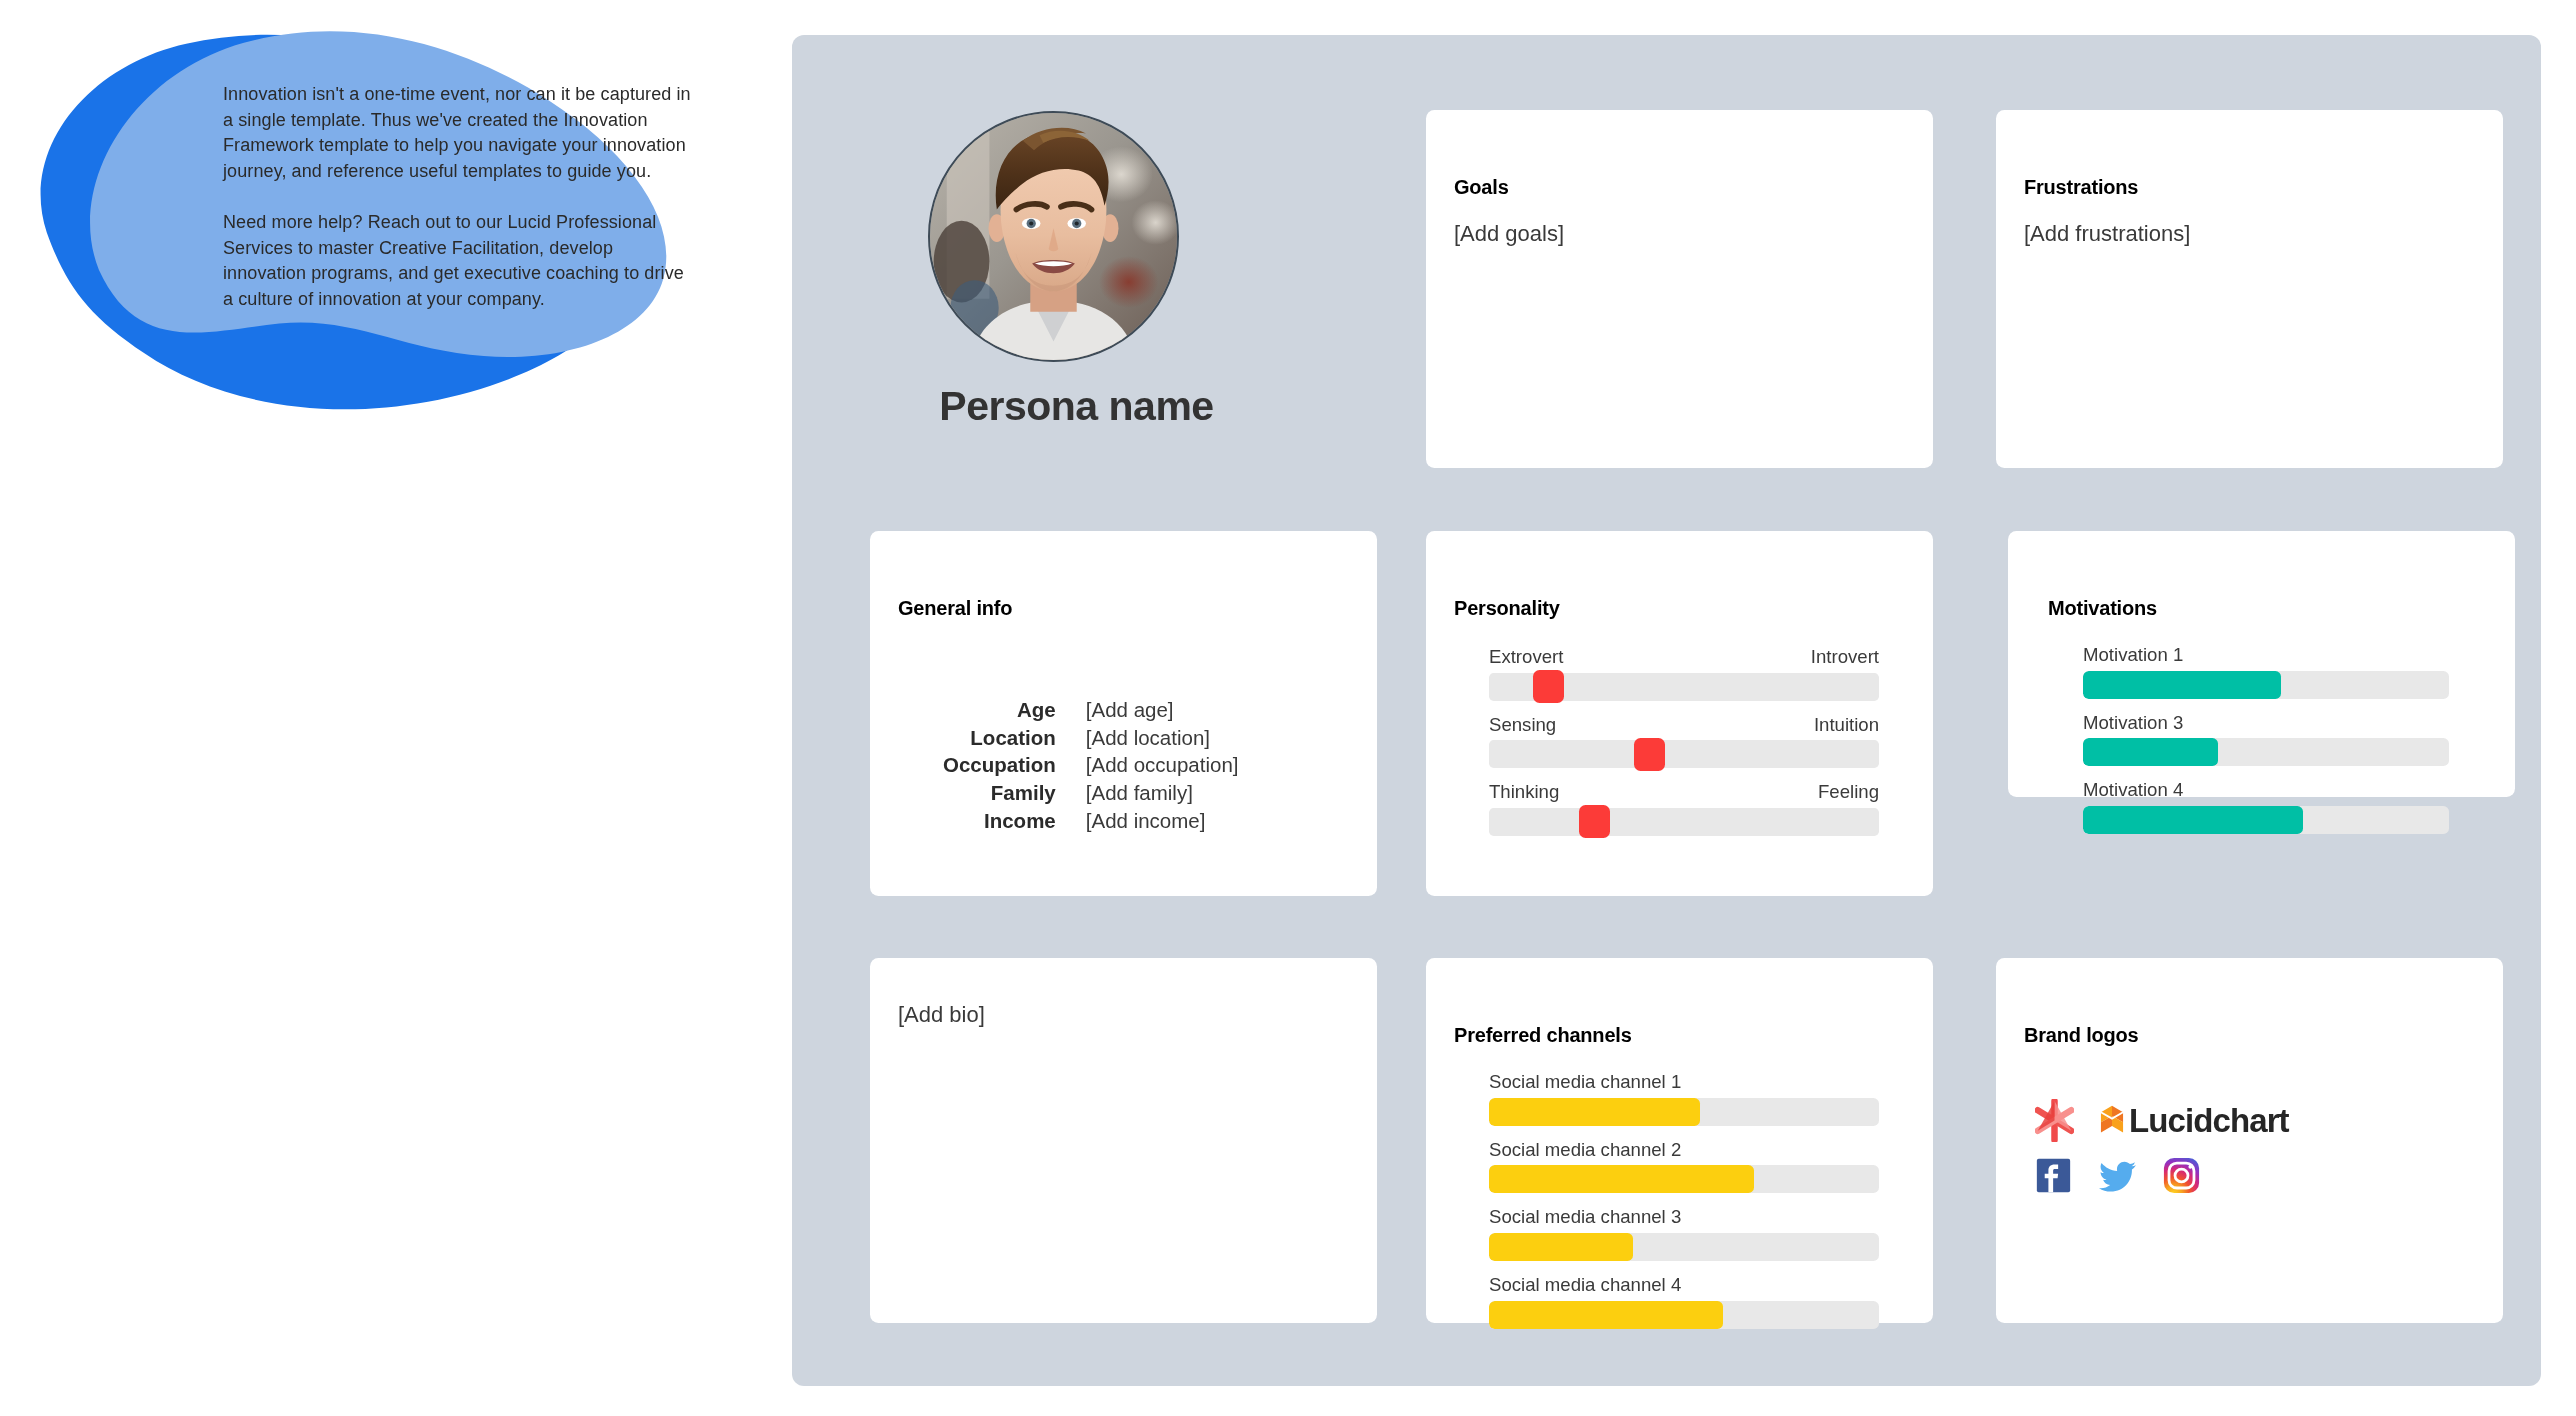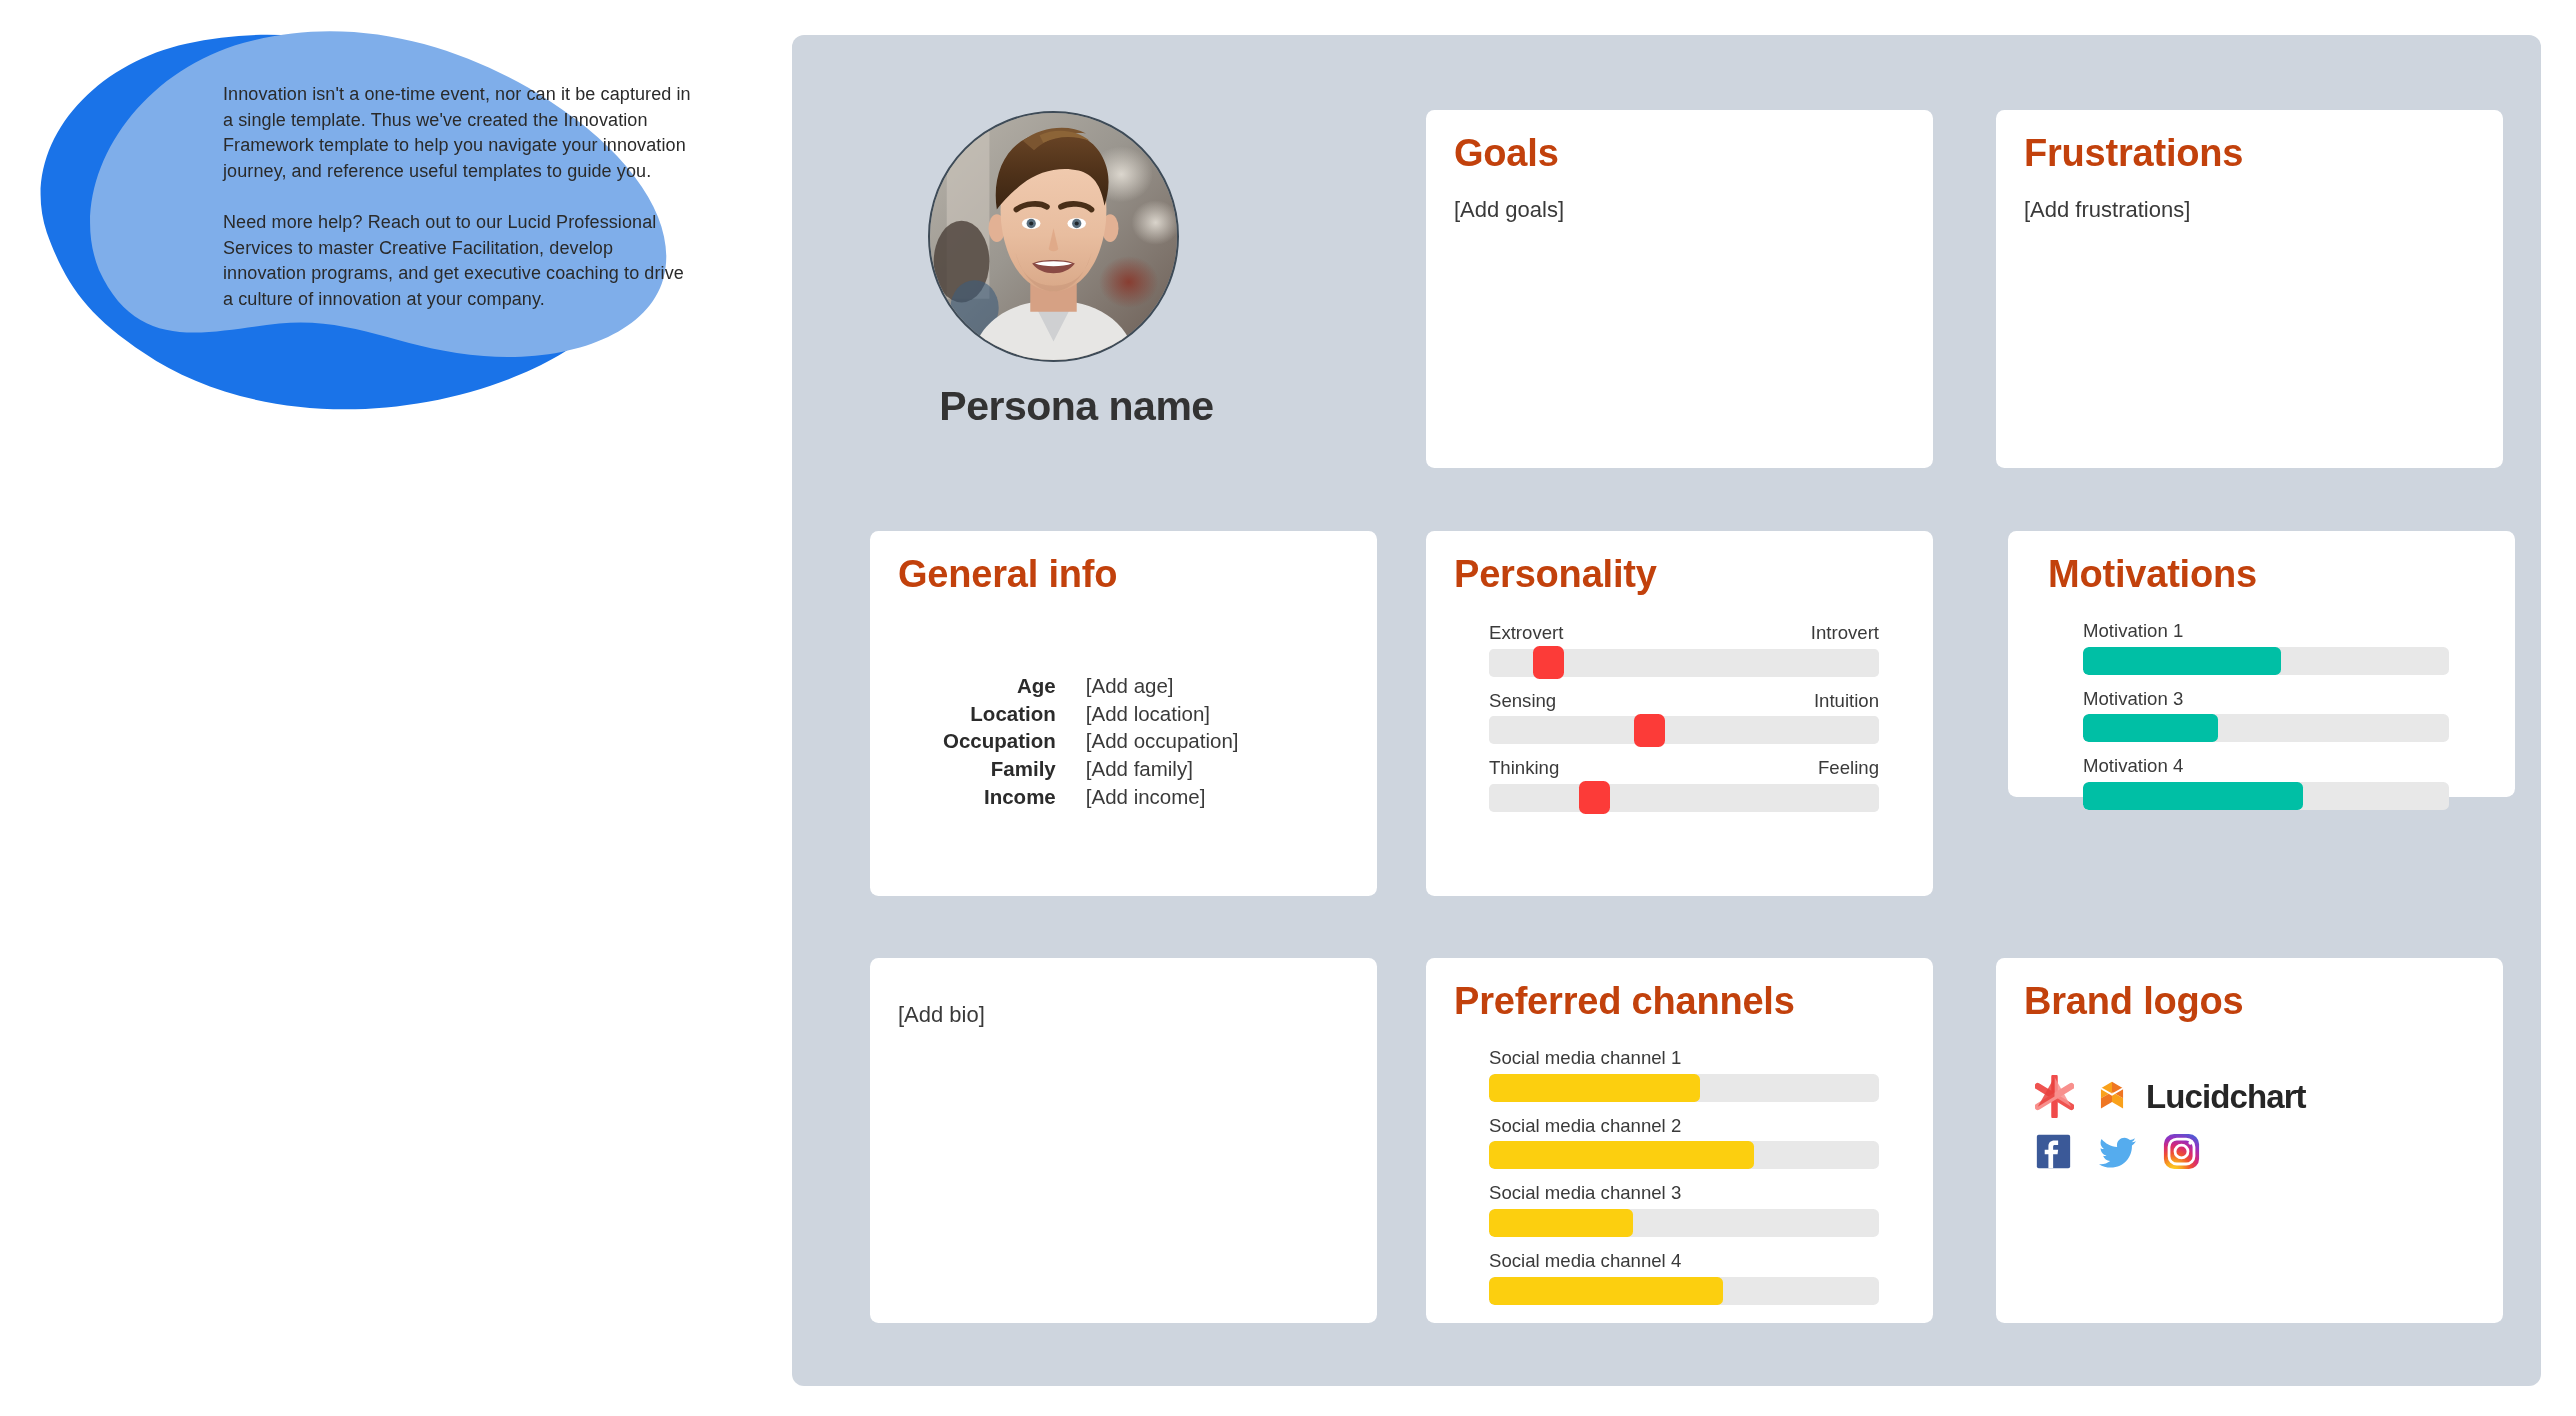--- a/index.html
+++ b/index.html
@@ -31,24 +31,25 @@
     border-radius:12px;
   }
 
   .card{
     position:absolute;
     background:#ffffff;
     border-radius:8.4px;
     box-sizing:border-box;
   }
   .card-title{
-    font-size:38px;
+    font-size:20px;
     font-weight:bold;
-    color:#c2410c;
+    color:#000000;
     letter-spacing:-0.2px;
+    margin-top:44px;
   }
   .card-placeholder{
     font-size:22px;
     color:#3a3a3a;
   }
 
   
   #persona{position:absolute;left:89px;top:76px;width:391px;height:363px;}
   #avatar{
     position:absolute;left:47px;top:0;
@@ -360,21 +361,21 @@
           <svg class="logo-svg" width="39" height="43" viewBox="0 0 42 46">
             <g>
               <path d="M21 2 L21 44" stroke="#f04b4b" stroke-width="7" stroke-linecap="round"></path>
               <path d="M3 12 L39 34" stroke="#ef5350" stroke-width="7" stroke-linecap="round"></path>
               <path d="M3 34 L39 12" stroke="#f8908d" stroke-width="7" stroke-linecap="round"></path>
               <path d="M21 2 L21 23 L39 34 Z" fill="#f8918e" opacity="0.85"></path>
               <path d="M21 2 L21 23 L3 34 Z" fill="#e8413d" opacity="0.85"></path>
             </g>
           </svg>
         </span>
-        <span style="display:flex;align-items:center;gap:18px;">
+        <span style="display:flex;align-items:center;gap:1px;">
           <svg class="logo-svg" width="32" height="35" viewBox="0 0 34 38">
             <path d="M5 10 L17 3 L17 14 L5 21 Z" fill="#f9a11b"></path>
             <path d="M17 3 L29 10 L29 21 L17 14 Z" fill="#ef7622"></path>
             <path d="M5 21 L17 14 L17 25 L5 32 Z" fill="#ef7622"></path>
             <path d="M17 25 L29 32 L29 21 L17 14 Z" fill="#f9a11b"></path>
             <path d="M5 10 L17 17 L29 10" fill="none" stroke="#ffffff" stroke-width="2"></path>
           </svg>
           <span style="font-size:33px;font-weight:bold;color:#262626;letter-spacing:-0.9px;">Lucidchart</span>
         </span>
       </div>

